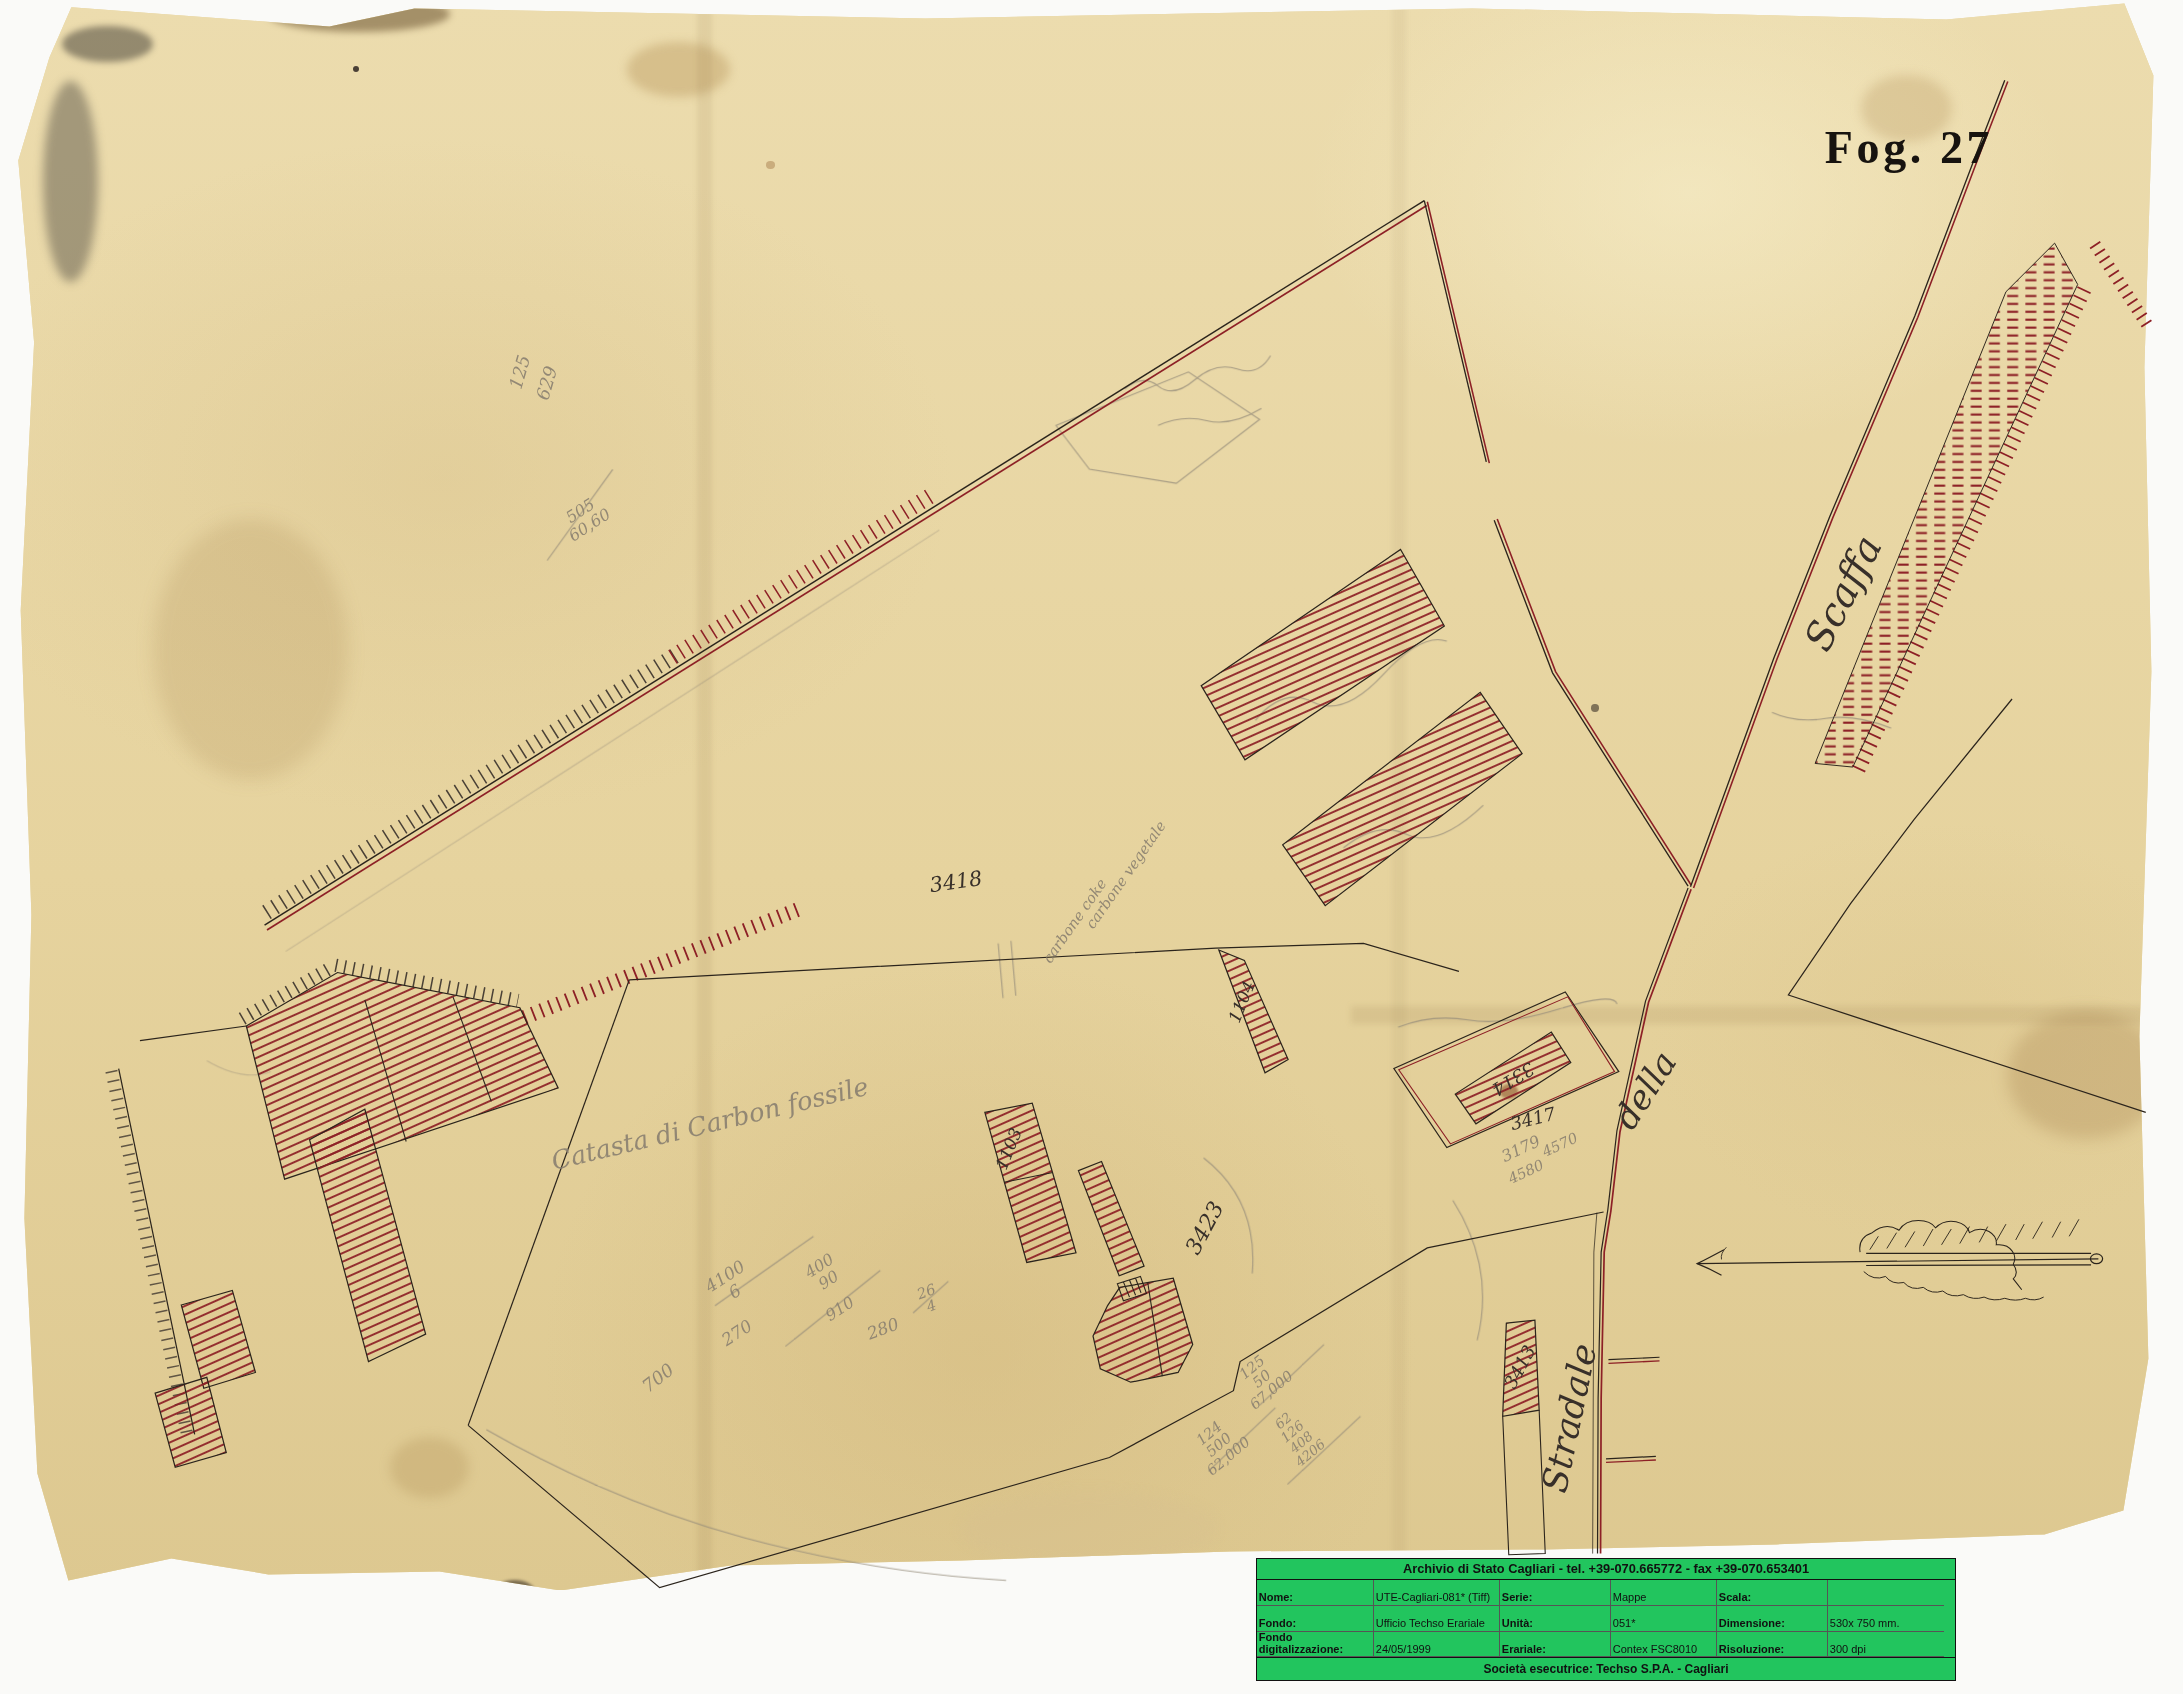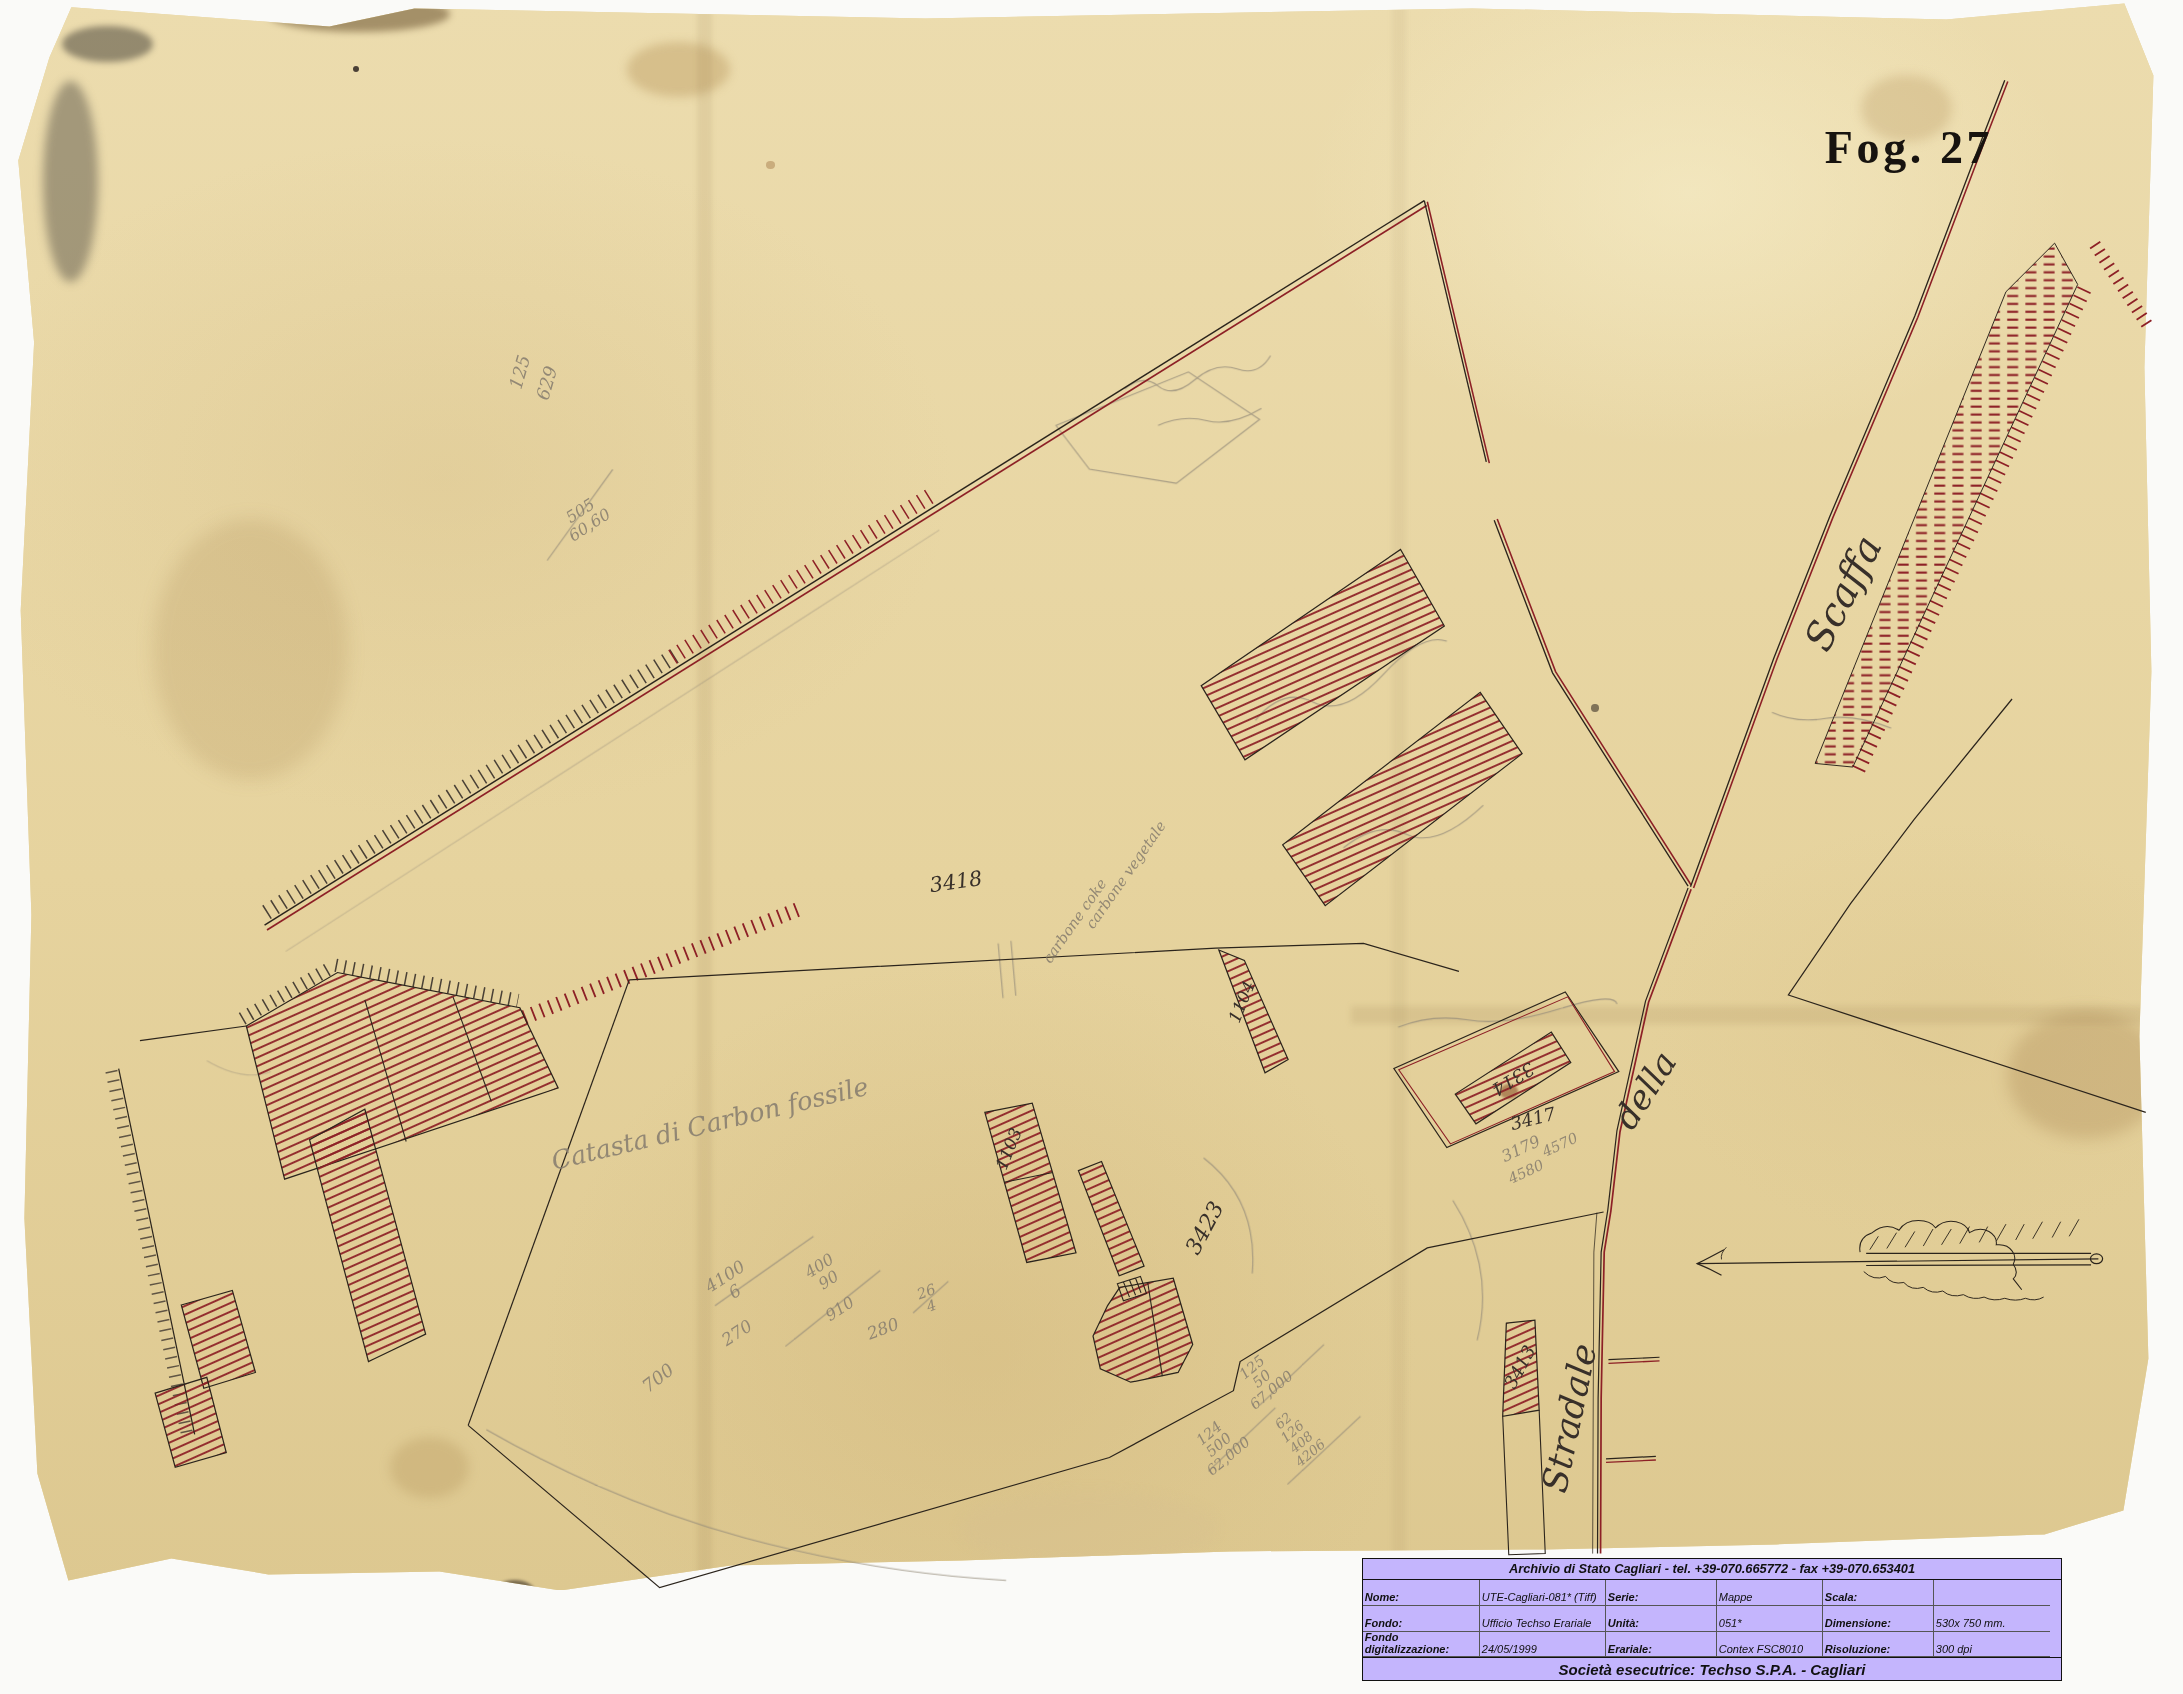--- a/index.html
+++ b/index.html
@@ -33,30 +33,30 @@
   .lbl{position:absolute;transform:translate(-50%,-50%) rotate(var(--r,0deg));
        font-family:"DejaVu Serif","Liberation Serif",serif;font-style:italic;
        color:#352c24;white-space:nowrap;line-height:1;}
   .ink{color:#38302a;}
   .pencil{color:#8a8070;opacity:.9;}
   .folio{font-style:normal;font-weight:bold;letter-spacing:3.6px;color:#17130f;
          font-family:"Liberation Serif","DejaVu Serif",serif;}
   .pstack{display:flex;flex-direction:column;align-items:center;gap:0.6px;}
   .pstack span{display:block;}
   
-  .atable{position:absolute;left:1362px;top:1558px;width:698px;background:#c4b5fd;
-          border:1.2px solid #111;color:#111;font-style:italic;}
+  .atable{position:absolute;left:1256px;top:1558px;width:698px;background:#22c55e;
+          border:1.2px solid #111;color:#111;}
   .at-title{height:20px;line-height:20.7px;text-align:center;font-weight:bold;font-size:12.8px;
             border-bottom:1.8px double #111;}
   .at-grid{display:grid;grid-template-columns:117px 126px 111px 106px 111px 116px;}
   .at-grid .cell{height:23px;border-bottom:0.6px solid #555;border-right:0.6px solid #555;
                  font-size:11px;display:flex;align-items:flex-end;padding:0 1.8px 1.8px 1.8px;overflow:hidden;}
   .at-grid .cell:nth-child(6n){border-right:none;}
   .at-grid .cell.lab{font-weight:bold;}
-  .at-footer{height:22px;line-height:23px;text-align:center;font-weight:bold;font-size:15px;
+  .at-footer{height:22px;line-height:23px;text-align:center;font-weight:bold;font-size:12px;
              border-top:1.2px solid #111;}
 </style>
 </head>
 <body>
 
 <div style="position:absolute;inset:0;">
 
   <div class="paper">
     <div class="vignette"></div>
     <div class="stain" style="left:30px;top:79px;width:55px;height:201px;background:rgba(75,70,62,.45);filter:blur(4.9px);"></div>

